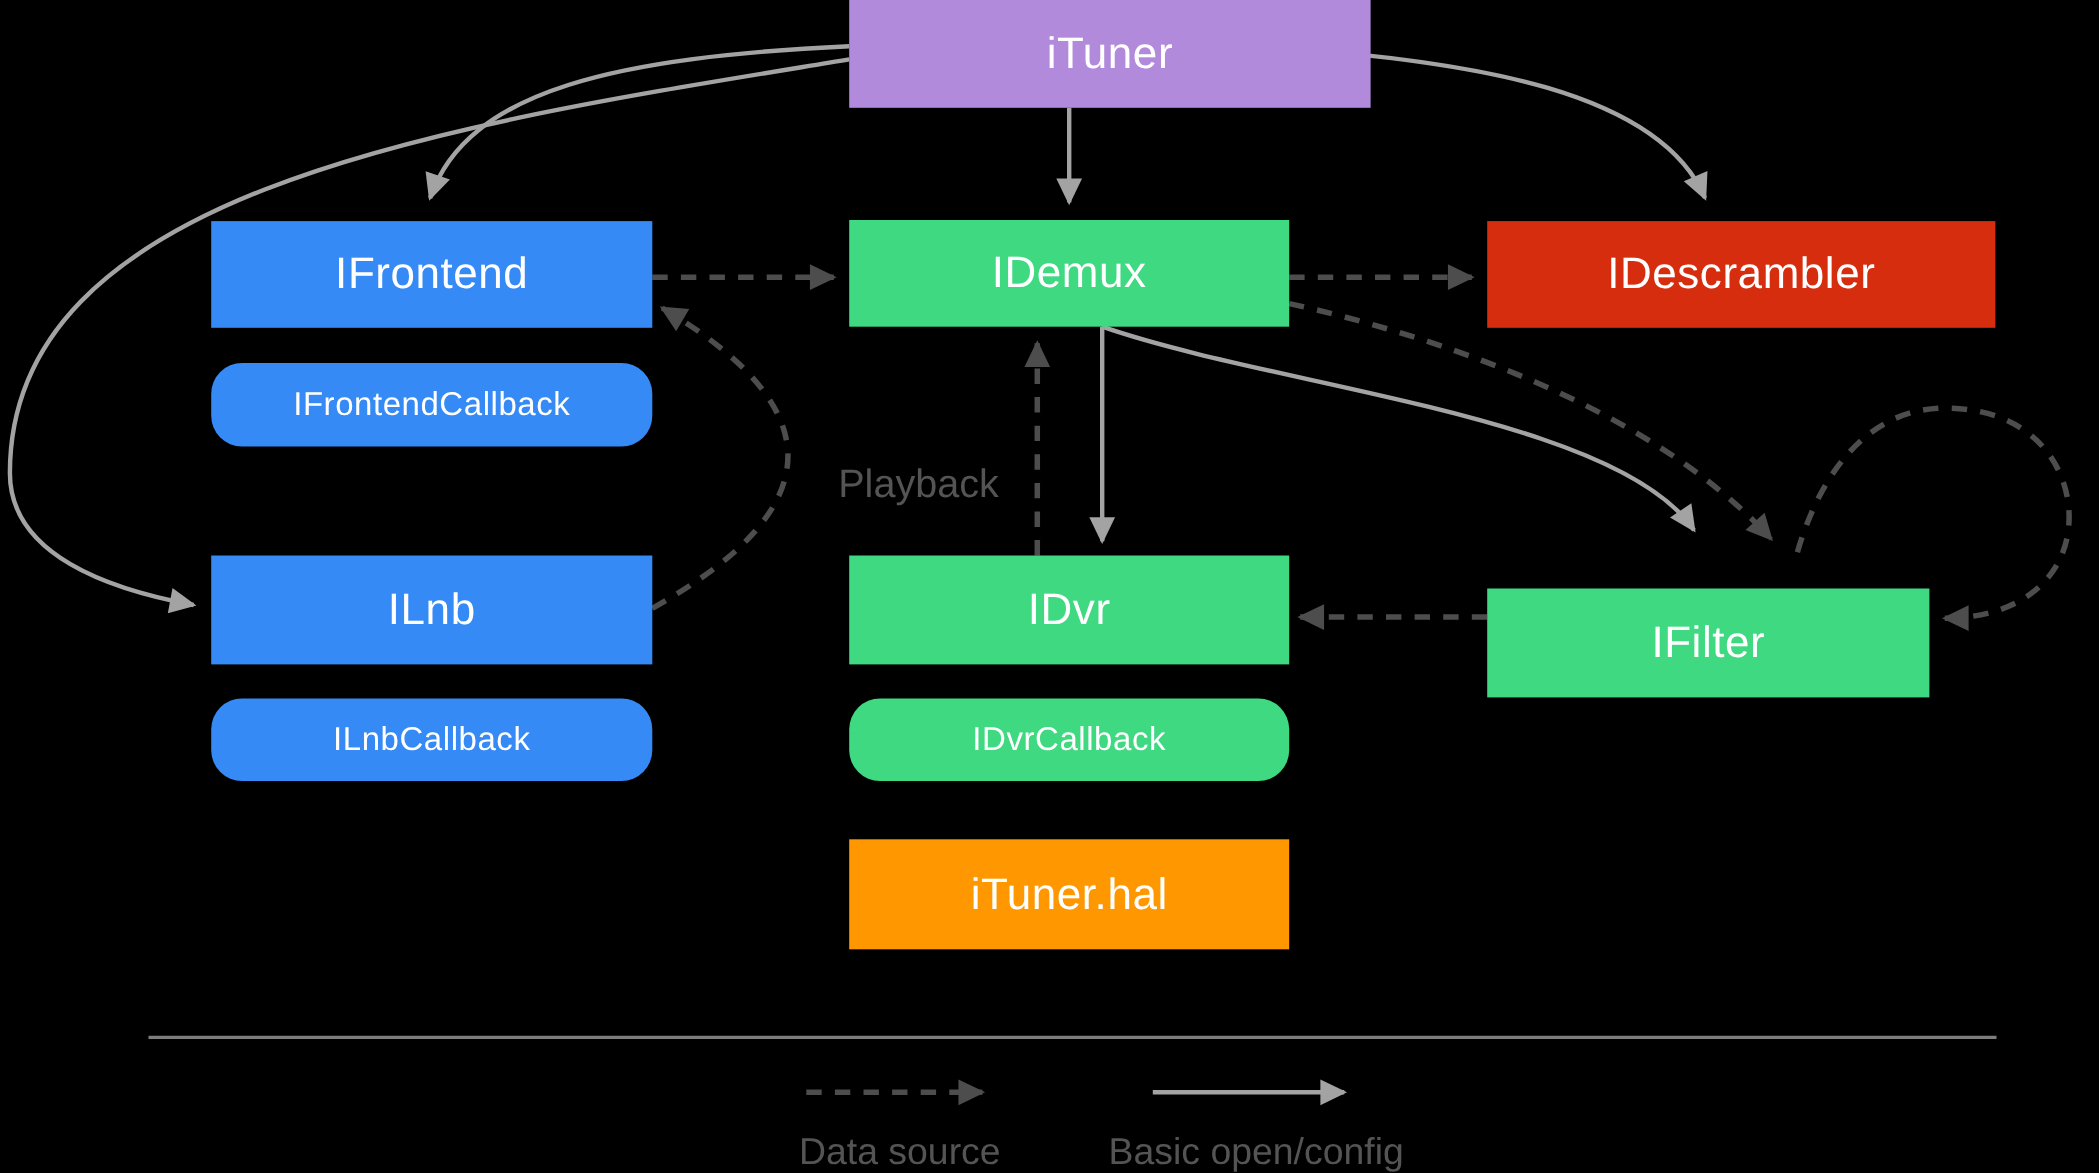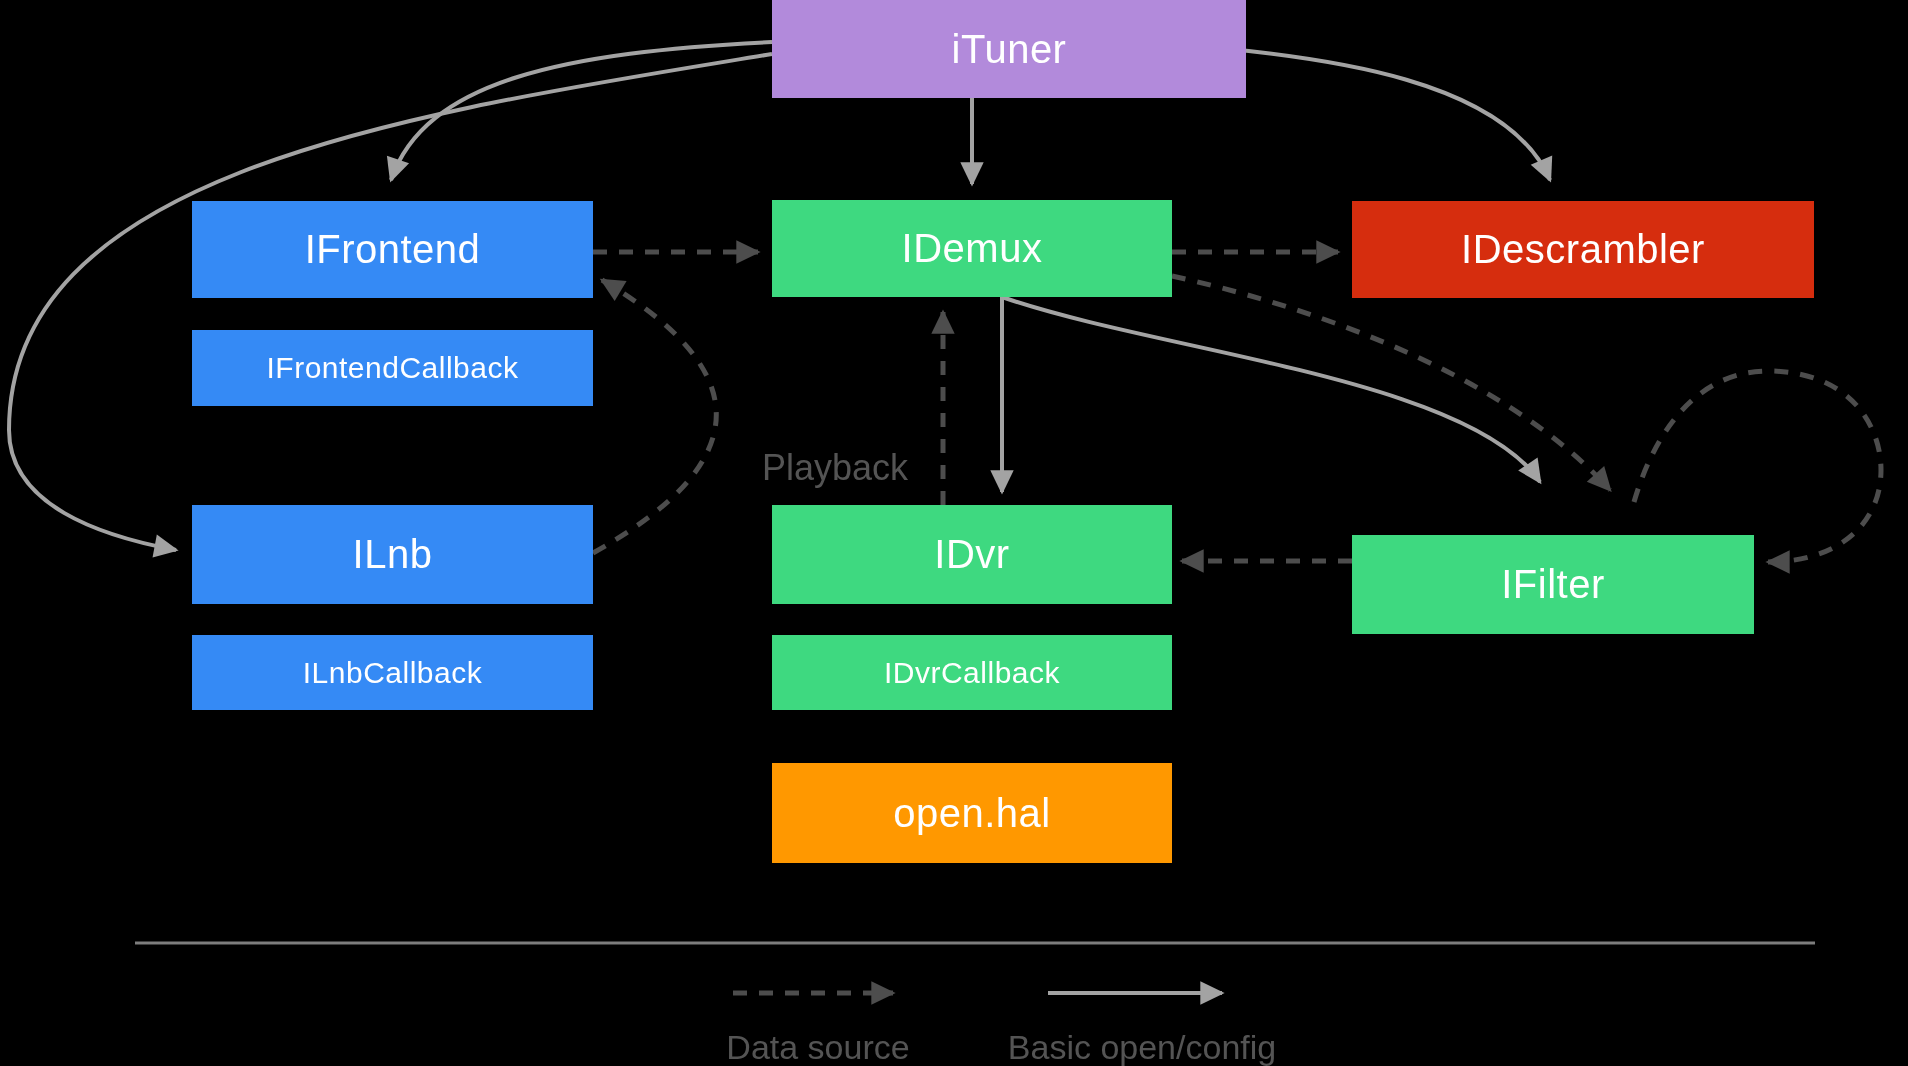--- a/index.html
+++ b/index.html
@@ -49,27 +49,27 @@
     align-items: center;
     justify-content: center;
     color: var(--node_text, #fff);
     font-size: 40px;
     font-weight: 400;
     letter-spacing: 0.5px;
     white-space: nowrap;
   }
   .node.small {
     font-size: 30px;
+    border-radius: 28px;
   }
   .float-label {
     position: absolute;
     color: var(--label_text, #555);
     font-size: 36px;
     white-space: nowrap;
-    margin-top: 28px;
   }
   .legend-label {
     position: absolute;
     width: 300px;
     text-align: center;
     color: var(--label_text, #555);
     font-size: 34px;
     white-space: nowrap;
   }
 </style>
@@ -134,21 +134,21 @@
 
   <div class="node" style="left: 772px; top: 505px; width: 400px; height: 99px; background-color: rgb(62, 217, 128);">
     <span>IDvr</span>
   </div>
 
   <div class="node small" style="left: 772px; top: 635px; width: 400px; height: 75px; background-color: rgb(62, 217, 128);">
     <span>IDvrCallback</span>
   </div>
 
   <div class="node" style="left: 772px; top: 763px; width: 400px; height: 100px; background-color: rgb(255, 152, 0);">
-    <span>open.hal</span>
+    <span>iTuner.hal</span>
   </div>
 
   <div class="node" style="left: 1352px; top: 201px; width: 462px; height: 97px; background-color: rgb(214, 45, 14);">
     <span>IDescrambler</span>
   </div>
 
   <div class="node" style="left: 1352px; top: 535px; width: 402px; height: 99px; background-color: rgb(62, 217, 128);">
     <span>IFilter</span>
   </div>
 

